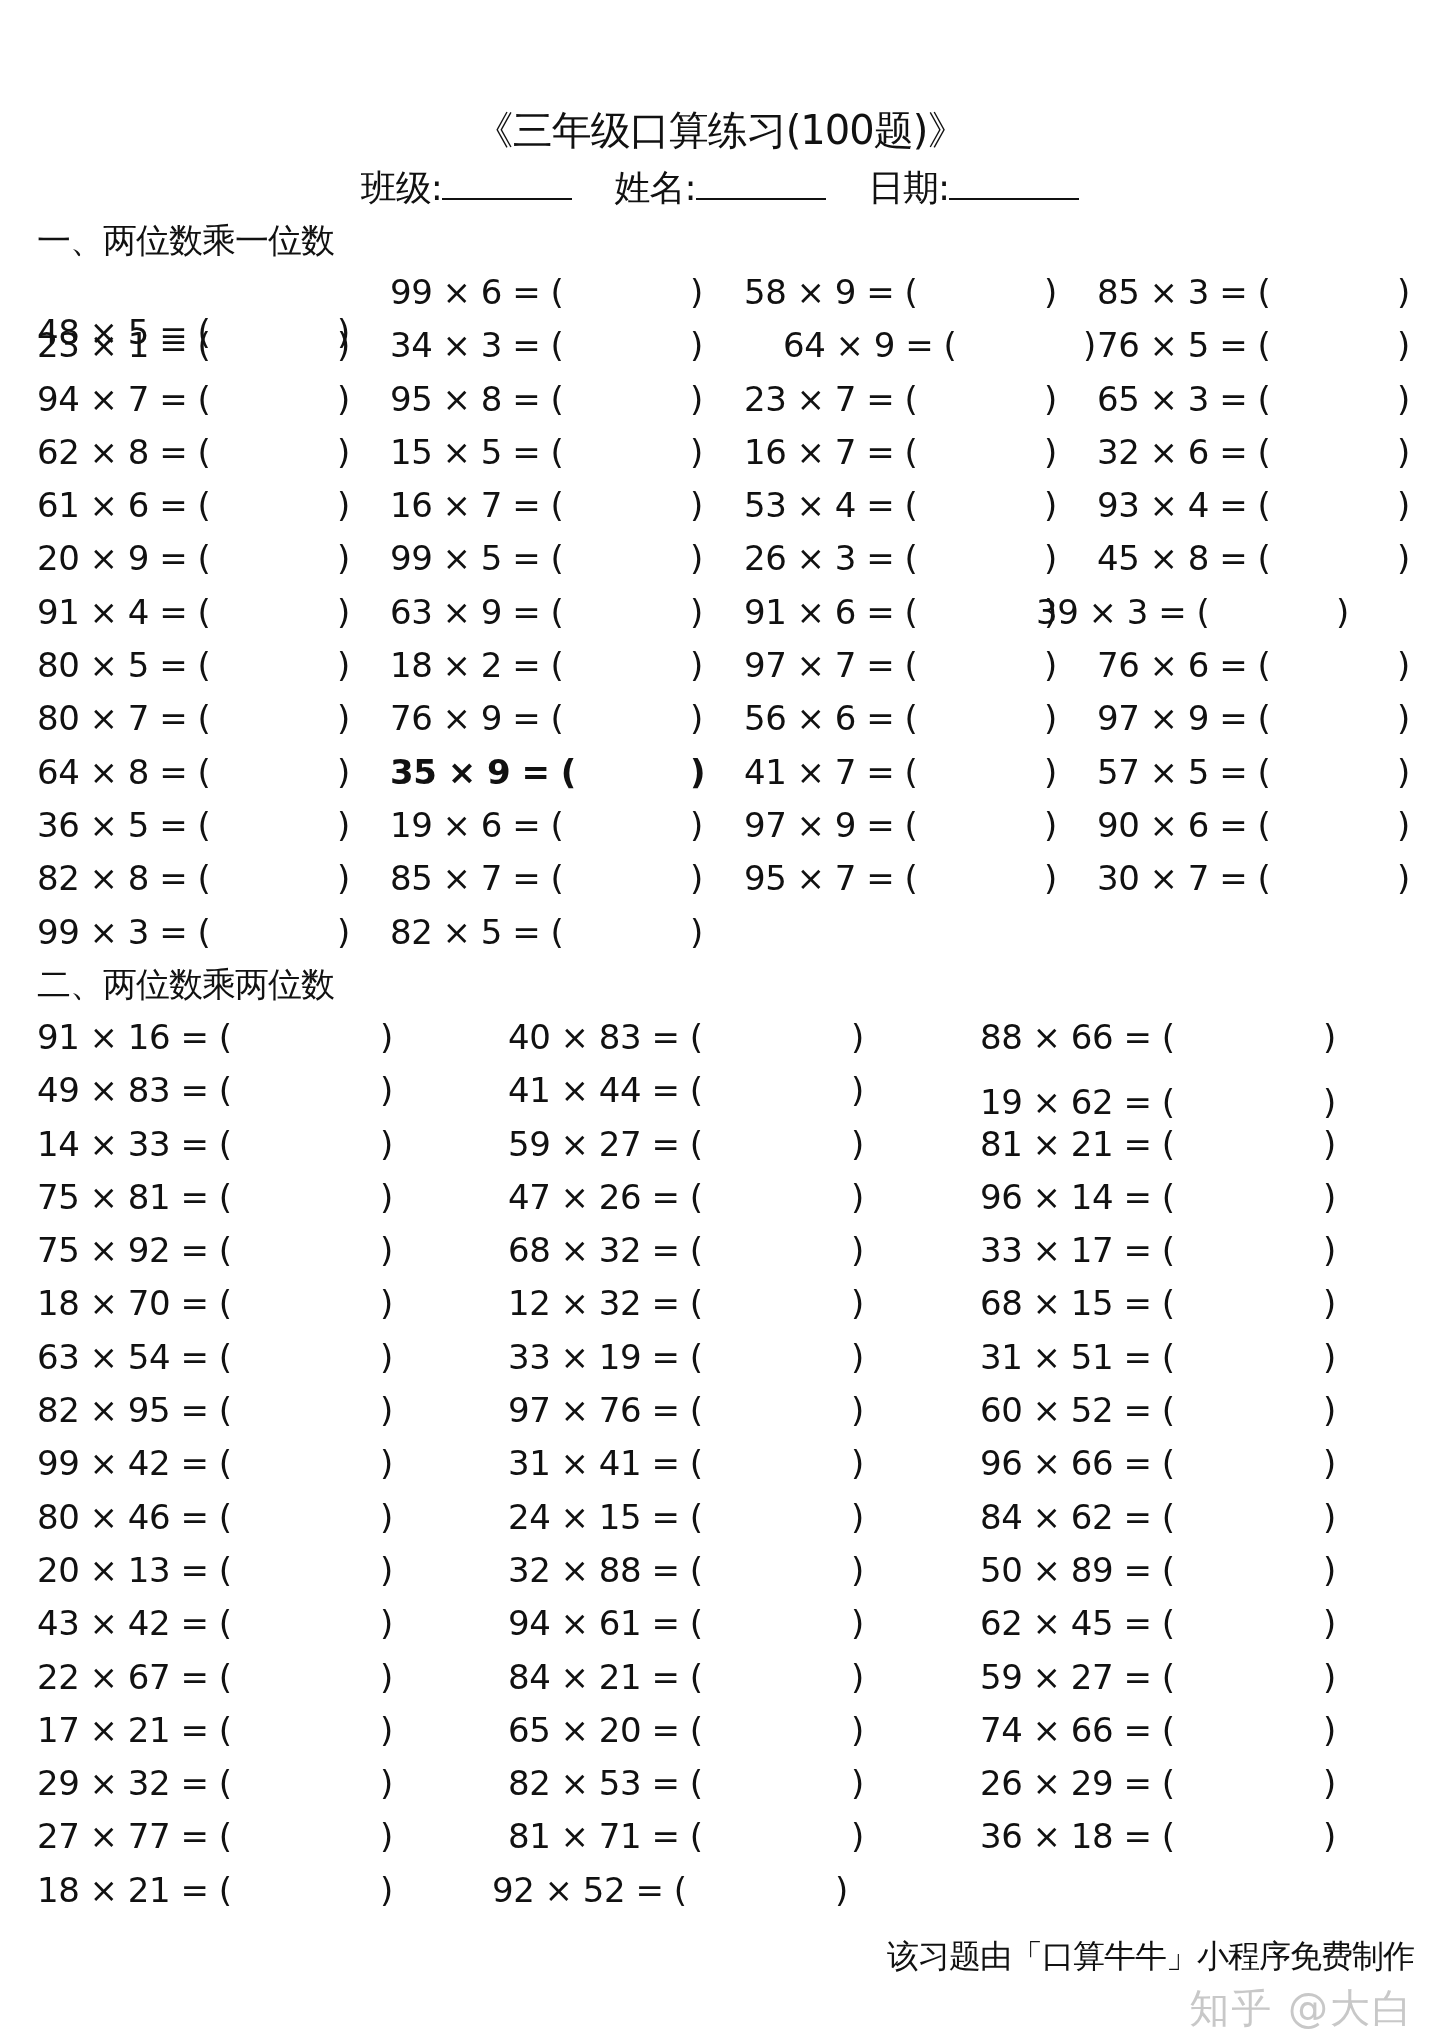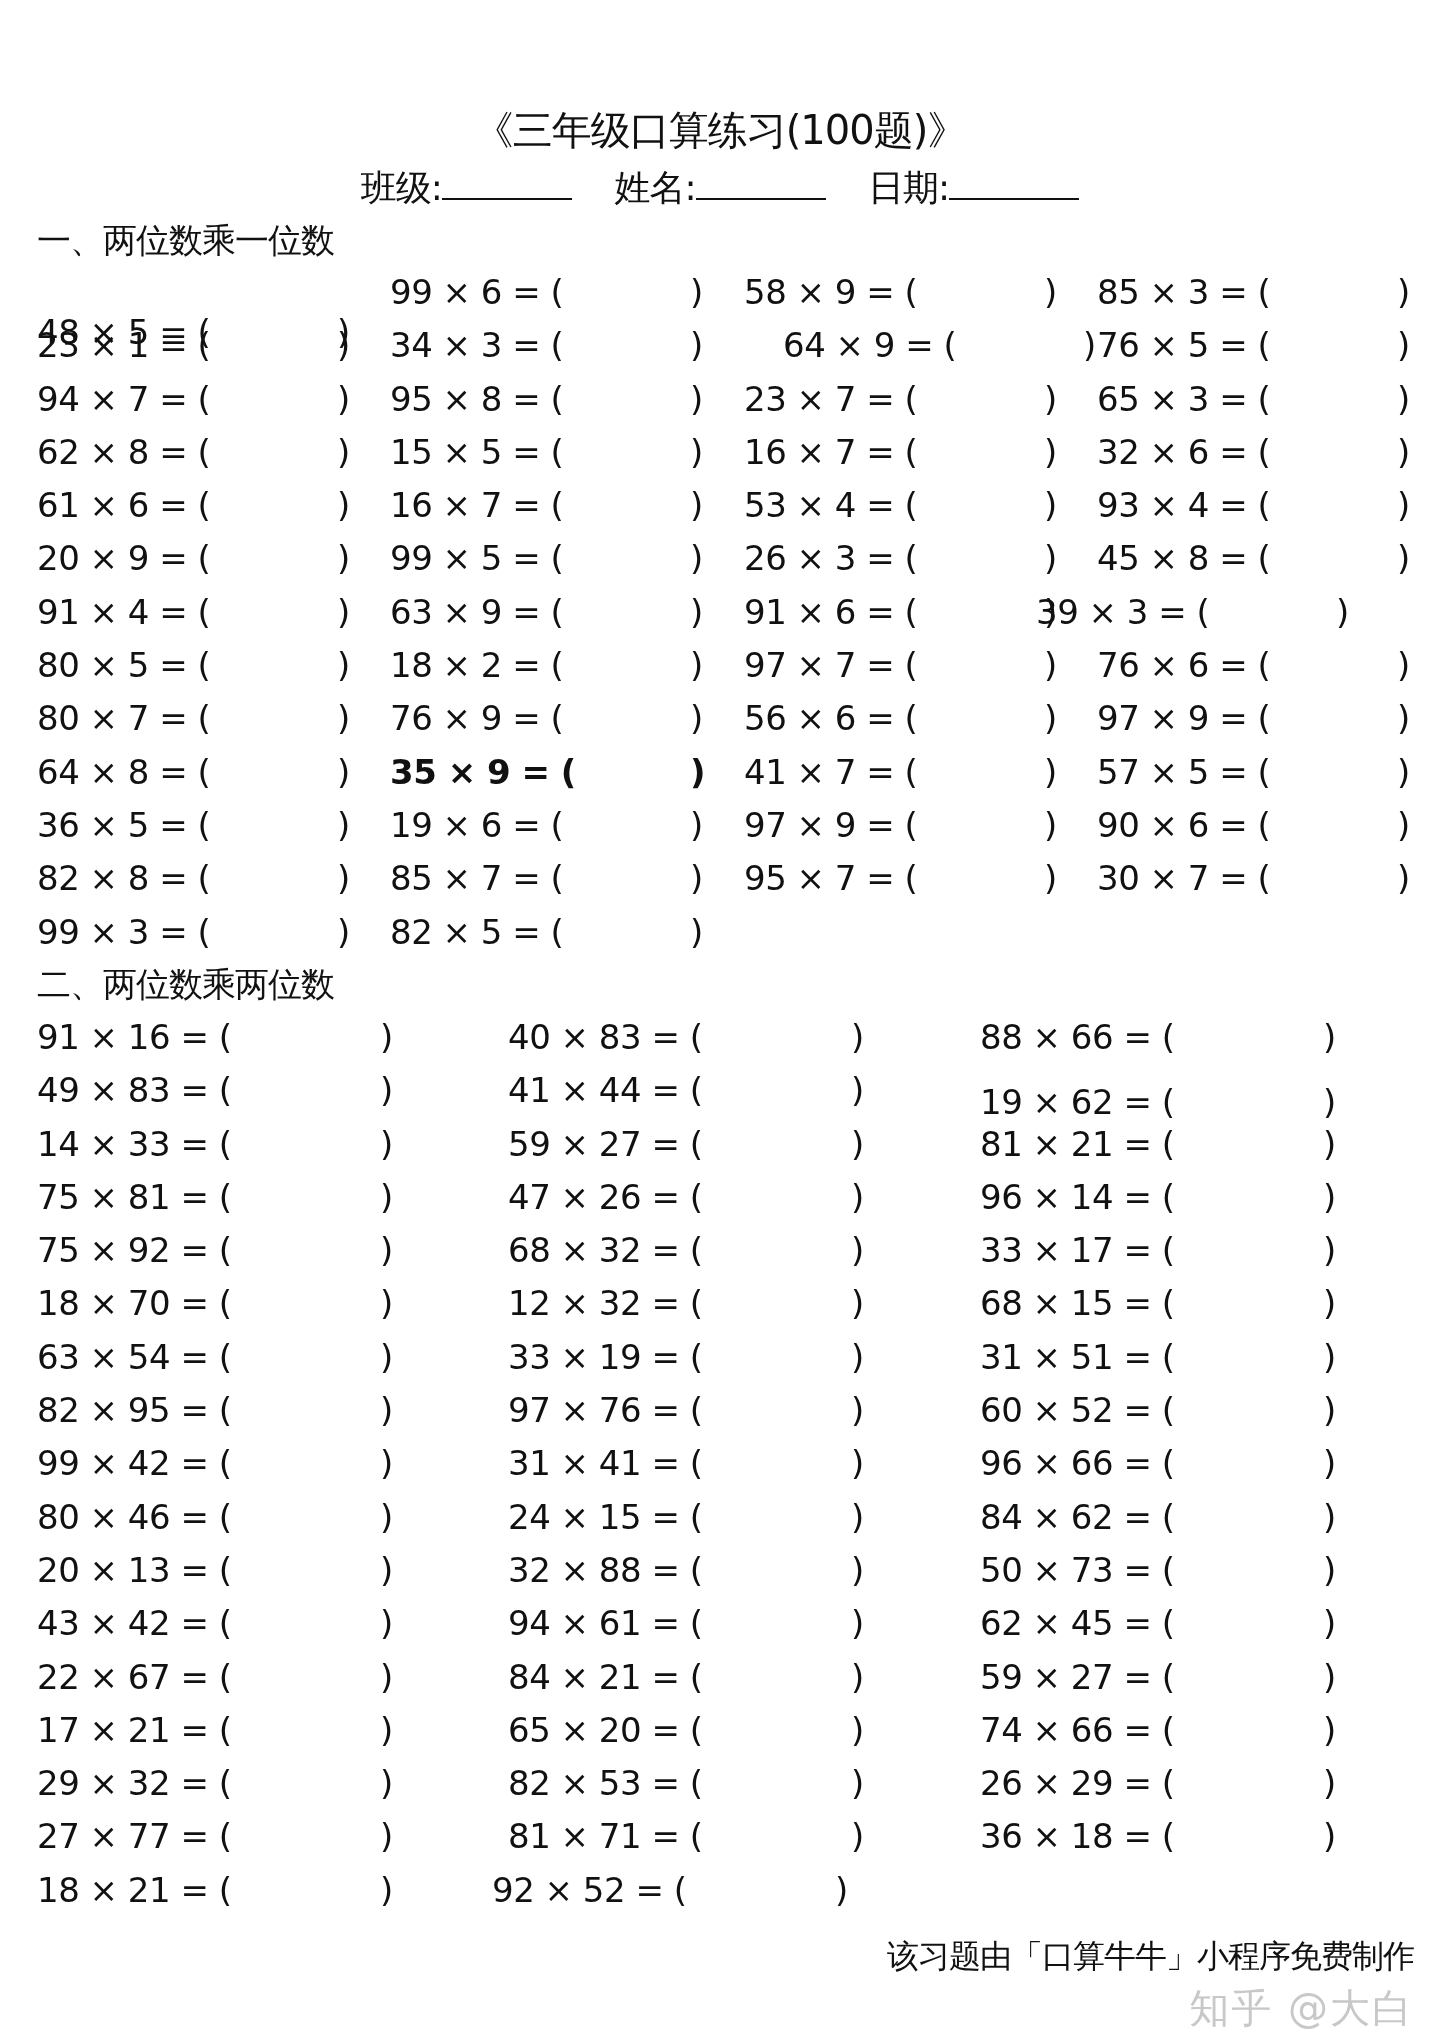--- a/index.html
+++ b/index.html
@@ -172,21 +172,21 @@
       <div class="cell" style="left: 980px;"><span class="expr">96 × 66 = (</span><span class="rp" style="left: 343px;">)</span></div>
     </div>
     <div class="row">
       <div class="cell" style="left: 37px;"><span class="expr">80 × 46 = (</span><span class="rp" style="left: 343px;">)</span></div>
       <div class="cell" style="left: 508px;"><span class="expr">24 × 15 = (</span><span class="rp" style="left: 343px;">)</span></div>
       <div class="cell" style="left: 980px;"><span class="expr">84 × 62 = (</span><span class="rp" style="left: 343px;">)</span></div>
     </div>
     <div class="row">
       <div class="cell" style="left: 37px;"><span class="expr">20 × 13 = (</span><span class="rp" style="left: 343px;">)</span></div>
       <div class="cell" style="left: 508px;"><span class="expr">32 × 88 = (</span><span class="rp" style="left: 343px;">)</span></div>
-      <div class="cell" style="left: 980px;"><span class="expr">50 × 73 = (</span><span class="rp" style="left: 343px;">)</span></div>
+      <div class="cell" style="left: 980px;"><span class="expr">50 × 89 = (</span><span class="rp" style="left: 343px;">)</span></div>
     </div>
     <div class="row">
       <div class="cell" style="left: 37px;"><span class="expr">43 × 42 = (</span><span class="rp" style="left: 343px;">)</span></div>
       <div class="cell" style="left: 508px;"><span class="expr">94 × 61 = (</span><span class="rp" style="left: 343px;">)</span></div>
       <div class="cell" style="left: 980px;"><span class="expr">62 × 45 = (</span><span class="rp" style="left: 343px;">)</span></div>
     </div>
     <div class="row">
       <div class="cell" style="left: 37px;"><span class="expr">22 × 67 = (</span><span class="rp" style="left: 343px;">)</span></div>
       <div class="cell" style="left: 508px;"><span class="expr">84 × 21 = (</span><span class="rp" style="left: 343px;">)</span></div>
       <div class="cell" style="left: 980px;"><span class="expr">59 × 27 = (</span><span class="rp" style="left: 343px;">)</span></div>

